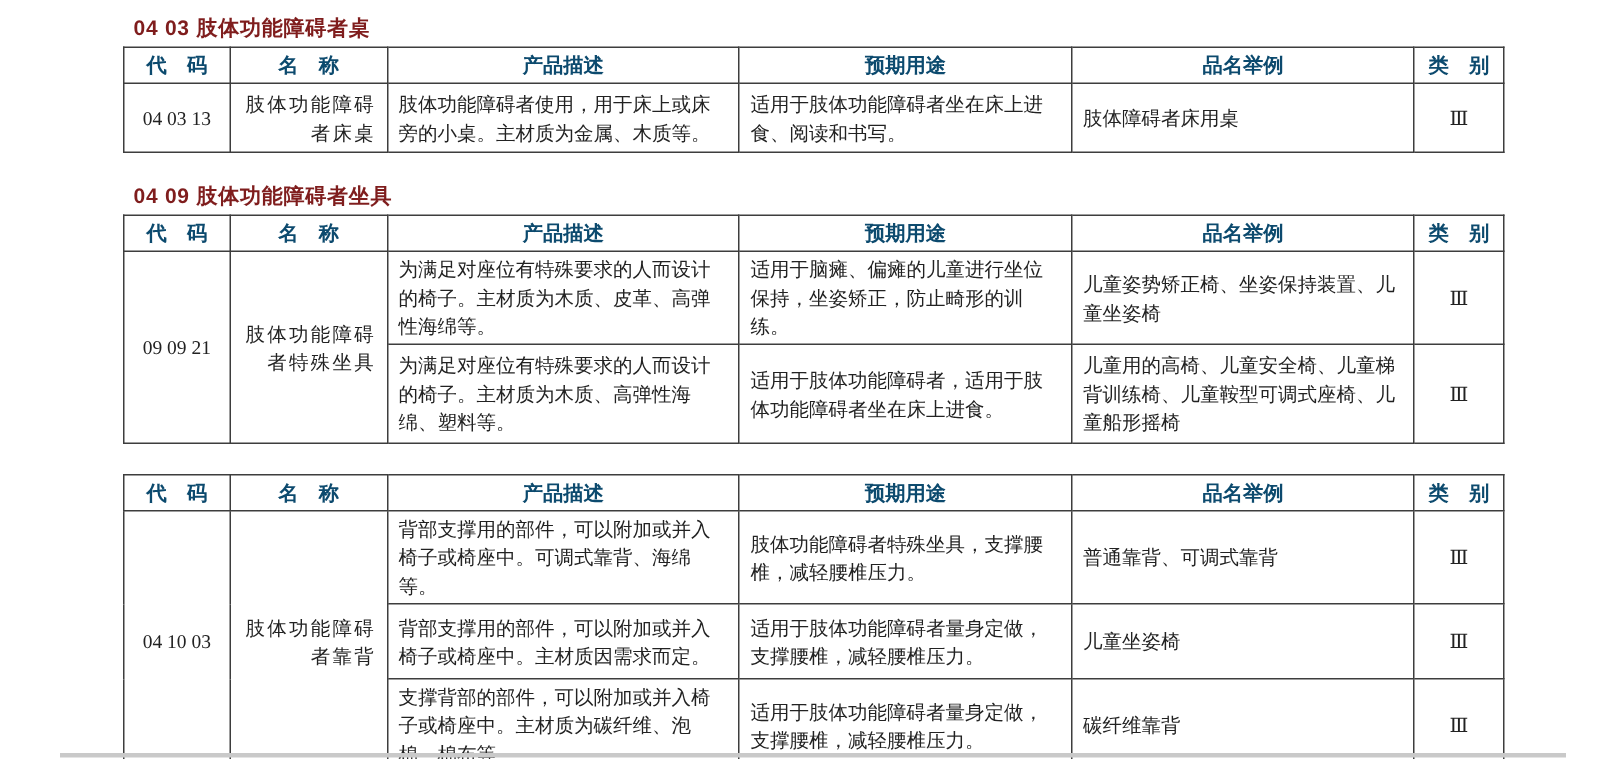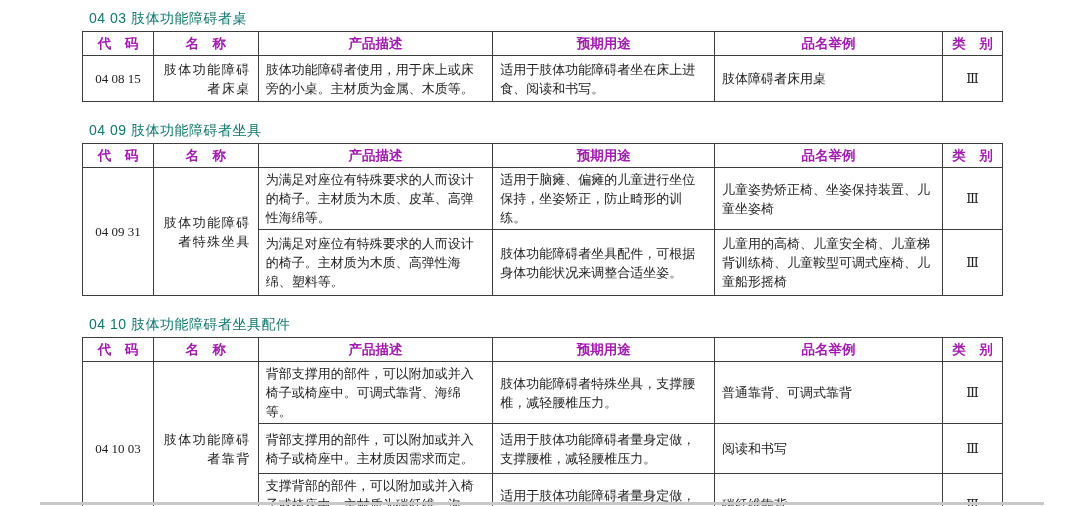--- a/index.html
+++ b/index.html
@@ -23,22 +23,22 @@
   .content {
     padding: 8px 0 0 82px;
     width: 921px;
   }
   .section { margin-top: 20px; }
   .section:first-child { margin-top: 2px; }
   .section-heading {
     font-family: "Liberation Sans", "DejaVu Sans", sans-serif;
     font-size: 14px;
     line-height: 16px;
-    font-weight: normal;
-    color: #0f766e;
+    font-weight: bold;
+    color: #7f1d1d;
     margin: 0 0 5px 7px;
     letter-spacing: 0.5px;
   }
   table.class-table {
     border-collapse: collapse;
     table-layout: fixed;
     width: 921px;
   }
   table.class-table th,
   table.class-table td {
@@ -49,21 +49,21 @@
     vertical-align: middle;
     word-break: break-all;
     color: #222222;
   }
   table.class-table th {
     font-weight: bold;
     text-align: center;
     font-size: 13.5px;
     padding: 2px 2px;
     height: 19px;
-    color: #a21caf;
+    color: #0c4a6e;
   }
   thead tr { height: 23px; }
   .code-cell {
     text-align: center;
     white-space: nowrap;
     padding: 2px 2px;
   }
   .name-cell {
     text-align: right;
     letter-spacing: 1.5px;
@@ -101,21 +101,21 @@
             <th>代　码</th>
             <th>名　称</th>
             <th>产品描述</th>
             <th>预期用途</th>
             <th>品名举例</th>
             <th>类　别</th>
           </tr>
         </thead>
         <tbody>
           <tr style="height:46px;">
-            <td class="code-cell">04 08 15</td>
+            <td class="code-cell">04 03 13</td>
             <td class="name-cell">肢体功能障碍者床桌</td>
             <td class="desc-cell">肢体功能障碍者使用，用于床上或床旁的小桌。主材质为金属、木质等。</td>
             <td class="use-cell">适用于肢体功能障碍者坐在床上进食、阅读和书写。</td>
             <td class="examples-cell">肢体障碍者床用桌</td>
             <td class="category-cell">Ⅲ</td>
           </tr>
         </tbody>
       </table>
     </div>
 
@@ -135,39 +135,38 @@
             <th>代　码</th>
             <th>名　称</th>
             <th>产品描述</th>
             <th>预期用途</th>
             <th>品名举例</th>
             <th>类　别</th>
           </tr>
         </thead>
         <tbody>
           <tr style="height:62px;">
-            <td class="code-cell" rowspan="2">04 09 31</td>
+            <td class="code-cell" rowspan="2">09 09 21</td>
             <td class="name-cell" rowspan="2">肢体功能障碍者特殊坐具</td>
             <td class="desc-cell">为满足对座位有特殊要求的人而设计的椅子。主材质为木质、皮革、高弹性海绵等。</td>
             <td class="use-cell">适用于脑瘫、偏瘫的儿童进行坐位保持，坐姿矫正，防止畸形的训练。</td>
             <td class="examples-cell">儿童姿势矫正椅、坐姿保持装置、儿童坐姿椅</td>
             <td class="category-cell">Ⅲ</td>
           </tr>
           <tr style="height:66px;">
             <td class="desc-cell">为满足对座位有特殊要求的人而设计的椅子。主材质为木质、高弹性海绵、塑料等。</td>
-            <td class="use-cell">肢体功能障碍者坐具配件，可根据身体功能状况来调整合适坐姿。</td>
+            <td class="use-cell">适用于肢体功能障碍者，适用于肢体功能障碍者坐在床上进食。</td>
             <td class="examples-cell">儿童用的高椅、儿童安全椅、儿童梯背训练椅、儿童鞍型可调式座椅、儿童船形摇椅</td>
             <td class="category-cell">Ⅲ</td>
           </tr>
         </tbody>
       </table>
     </div>
 
     <div class="section">
-      <h2 class="section-heading">04 10 肢体功能障碍者坐具配件</h2>
       <table class="class-table">
         <colgroup>
           <col style="width:7.7%">
             <col style="width:11.4%">
             <col style="width:25.5%">
           <col style="width:24.1%">
             <col style="width:24.8%">
             <col style="width:6.5%">
         </colgroup>
         <thead>
@@ -185,21 +184,21 @@
             <td class="code-cell" rowspan="3">04 10 03</td>
             <td class="name-cell" rowspan="3">肢体功能障碍者靠背</td>
             <td class="desc-cell">背部支撑用的部件，可以附加或并入椅子或椅座中。可调式靠背、海绵等。</td>
             <td class="use-cell">肢体功能障碍者特殊坐具，支撑腰椎，减轻腰椎压力。</td>
             <td class="examples-cell">普通靠背、可调式靠背</td>
             <td class="category-cell">Ⅲ</td>
           </tr>
           <tr style="height:50px;">
             <td class="desc-cell">背部支撑用的部件，可以附加或并入椅子或椅座中。主材质因需求而定。</td>
             <td class="use-cell">适用于肢体功能障碍者量身定做，支撑腰椎，减轻腰椎压力。</td>
-            <td class="examples-cell">阅读和书写</td>
+            <td class="examples-cell">儿童坐姿椅</td>
             <td class="category-cell">Ⅲ</td>
           </tr>
           <tr style="height:49px;">
             <td class="desc-cell">支撑背部的部件，可以附加或并入椅子或椅座中。主材质为碳纤维、泡棉、棉布等。</td>
             <td class="use-cell">适用于肢体功能障碍者量身定做，支撑腰椎，减轻腰椎压力。</td>
             <td class="examples-cell">碳纤维靠背</td>
             <td class="category-cell">Ⅲ</td>
           </tr>
         </tbody>
       </table>

